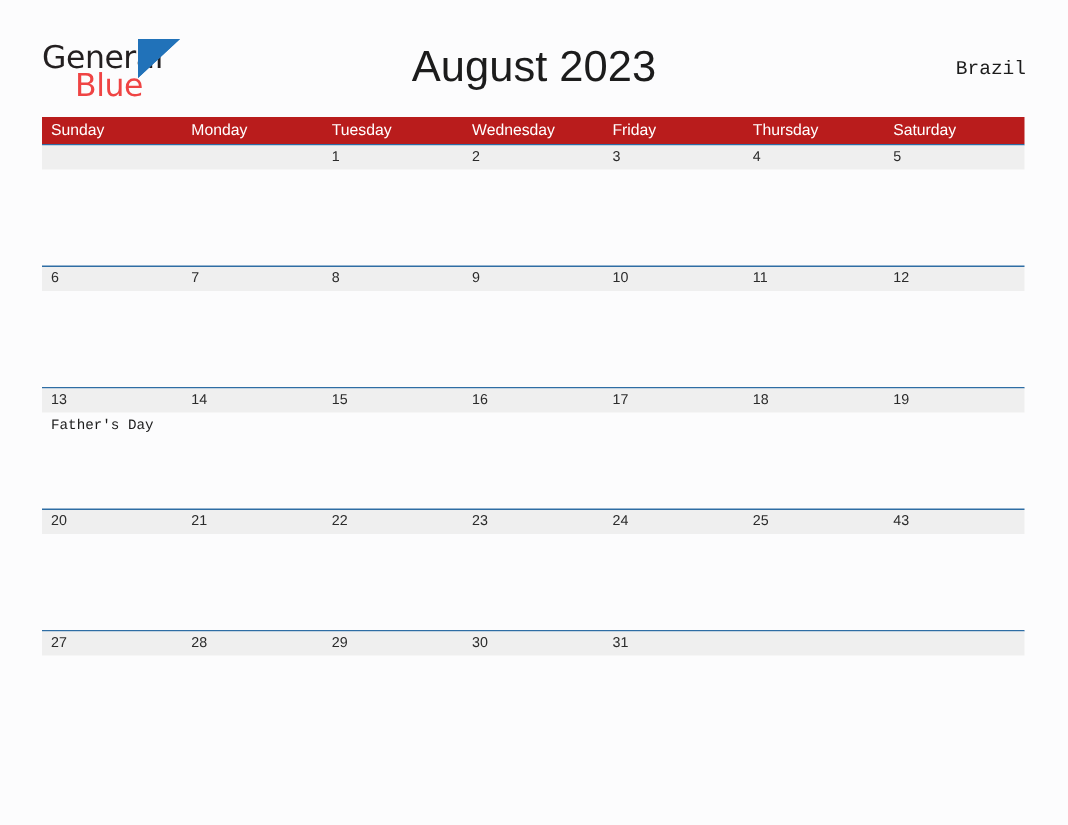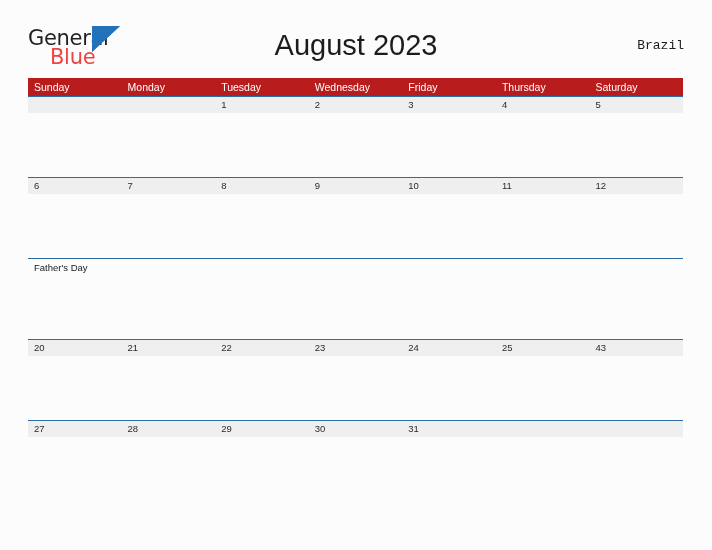--- a/index.html
+++ b/index.html
@@ -136,21 +136,21 @@
   }
   .daycell-body {
     flex: 1 1 0;
     padding: 2px 4px 0 6px;
     box-sizing: border-box;
   }
   .event {
     font-size: 9.5px;
     color: #1a1a1a;
     line-height: 13px;
-    font-family: Liberation Sans, sans-serif;
+    font-family: Liberation Mono, monospace;
   }
 </style>
 </head>
 <body>
 
 <div class="page">
 
   <div class="topbar">
 
     <div class="logo">
@@ -245,20 +245,29 @@
         <div class="daycell-body">
             <div class="event"></div>
           </div>
         <div class="daycell-body">
             <div class="event"></div>
           </div>
       </div>
     </div>
 
     <div class="week-row">
+      <div class="daynum-band">
+        <div class="daycell-num">13</div>
+        <div class="daycell-num">14</div>
+        <div class="daycell-num">15</div>
+        <div class="daycell-num">16</div>
+        <div class="daycell-num">17</div>
+        <div class="daycell-num">18</div>
+        <div class="daycell-num">19</div>
+      </div>
       <div class="cells">
         <div class="daycell-body">
             <div class="event">Father's Day</div>
           </div>
         <div class="daycell-body">
             <div class="event"></div>
           </div>
         <div class="daycell-body">
             <div class="event"></div>
           </div>

